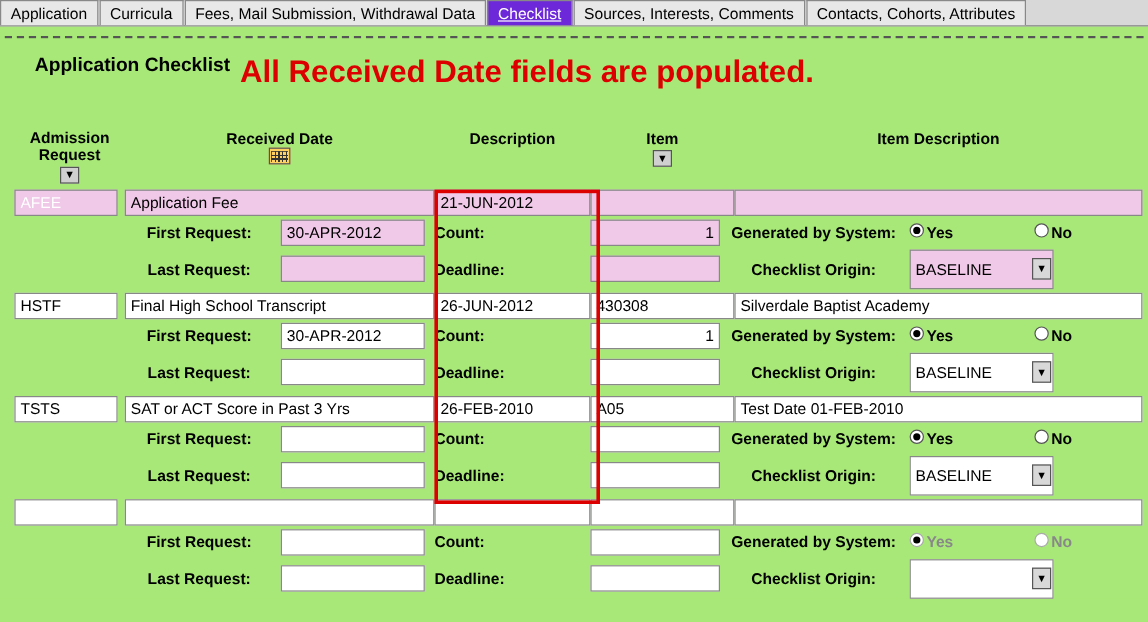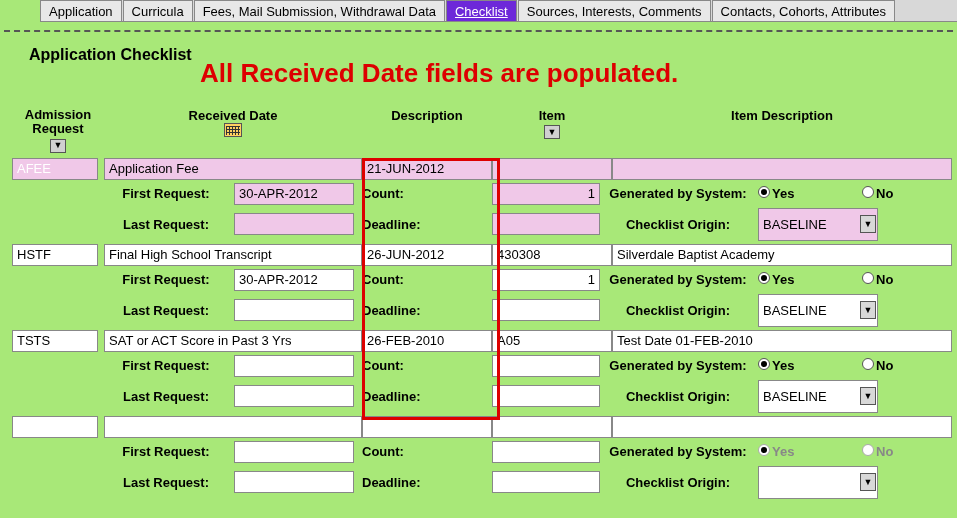--- a/index.html
+++ b/index.html
@@ -12,21 +12,20 @@
     height: 518px;
     overflow: hidden;
     color: #000;
   }
   .tabs {
     display: flex;
     background: #d8d8d8;
     border-bottom: 1px solid #888;
     height: 22px;
     align-items: stretch;
-    margin-left: 40px;
   }
   .tab {
     padding: 3px 8px;
     border: 1px solid #888;
     border-bottom: none;
     background: #e8e8e8;
     font-size: 13px;
     cursor: pointer;
     margin-right: 1px;
   }
@@ -45,21 +44,21 @@
     background: #a8e878;
     position: relative;
   }
   .title {
     font-weight: bold;
     font-size: 16px;
     margin: 6px 0 0 17px;
   }
   .annotation {
     position: absolute;
-    top: 26px;
+    top: 12px;
     left: 200px;
     font-size: 26px;
     font-weight: bold;
     color: #d00;
   }
   .col-headers {
     display: grid;
     grid-template-columns: 92px 258px 130px 120px 340px;
     font-weight: bold;
     text-align: center;

